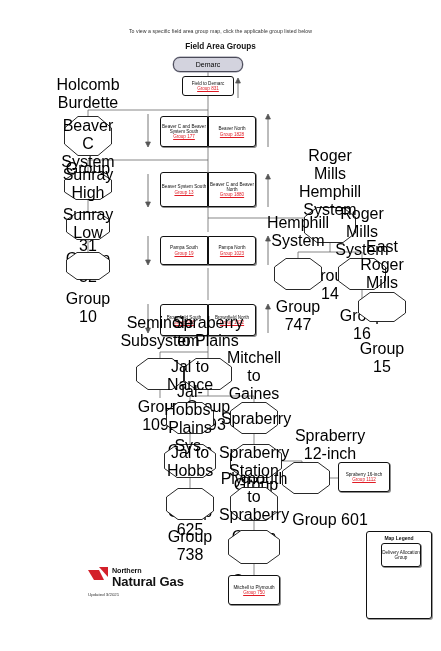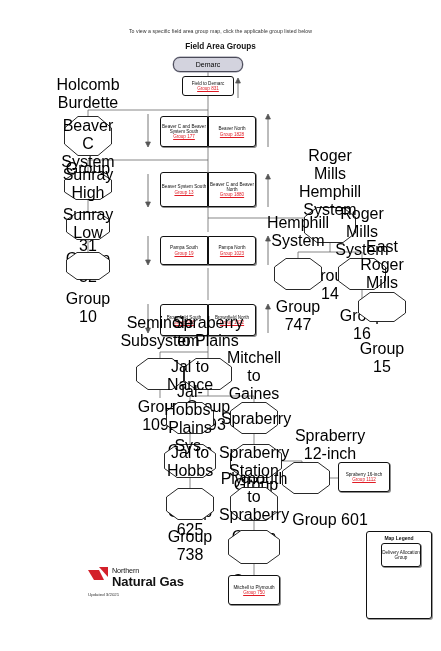--- a/index.html
+++ b/index.html
@@ -60,21 +60,21 @@
     box-shadow:1px 1px 0 rgba(0,0,0,.4);z-index:4;
   }
   .legend .lg-title{
     position:absolute;left:0;top:3px;width:100%;text-align:center;
     font-size:5px;font-weight:bold;color:#111;
   }
 
   
   .logo{position:absolute;left:88px;top:565px;width:110px;height:24px;z-index:4;}
   .logo .mark{position:absolute;left:0;top:2px;width:20px;height:16px;}
-  .logo .l1{position:absolute;left:24px;top:1px;font-size:7.2px;font-weight:normal;color:#111;letter-spacing:-.1px;}
+  .logo .l1{position:absolute;left:24px;top:1px;font-size:7.2px;font-weight:bold;color:#111;letter-spacing:-.1px;}
   .logo .l2{position:absolute;left:24px;top:8.5px;font-size:13px;font-weight:bold;color:#111;letter-spacing:-.1px;}
   .updated{position:absolute;left:88px;top:592px;font-size:4.4px;color:#333;z-index:4;}
 </style>
 </head>
 <body>
 
 <div id="canvas">
 
   <div class="intro">To view a specific field area group map, click the applicable group listed below</div>
   <div class="title">Field Area Groups</div>

